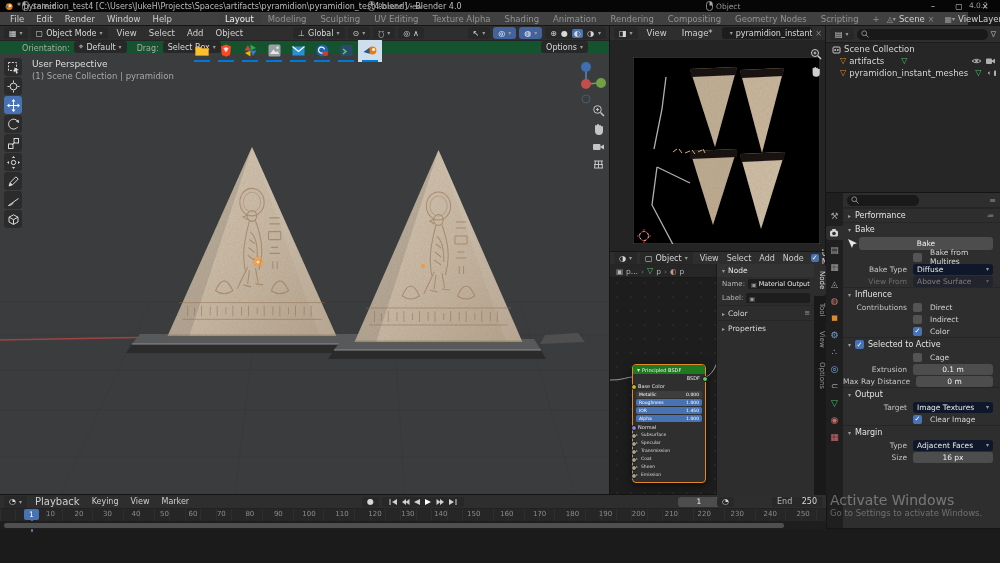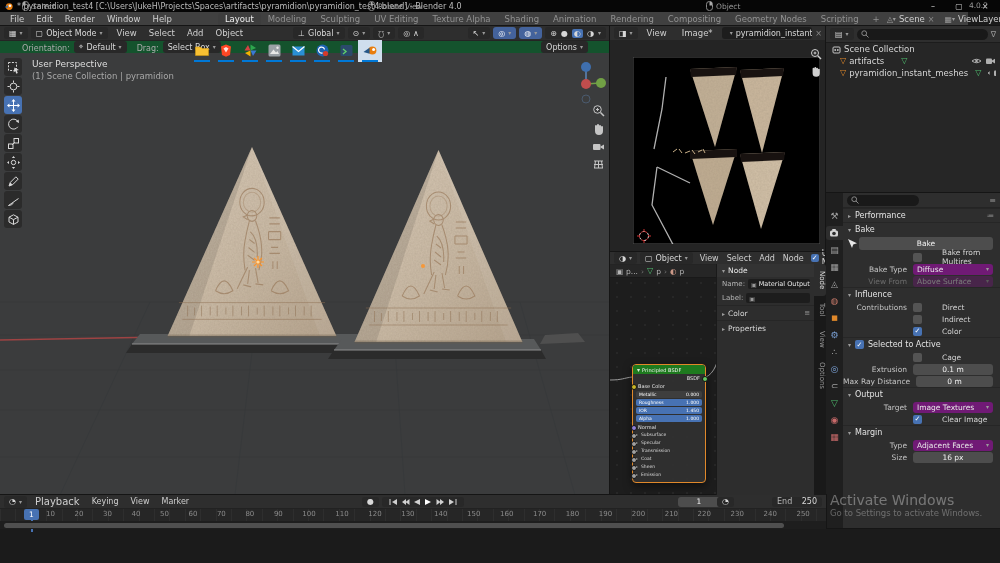--- a/index.html
+++ b/index.html
@@ -64,23 +64,23 @@
   #properties{left:826px;top:193px;width:174px;height:335px;background:#2e2e2e}
   .ptabs{position:absolute;left:0;top:0;width:17px;height:335px;background:#1f1f1f;display:flex;flex-direction:column;align-items:center;padding-top:16px;box-sizing:border-box;gap:3px}
   .ptab{width:16px;height:14px;display:flex;align-items:center;justify-content:center;font-size:9px;color:#9f9f9f}
   .ptab.active{background:#2e2e2e;border-radius:3px 0 0 3px;width:17px}
   .pbody{position:absolute;left:17px;top:0;right:0;bottom:0;font-size:8px}
   .phead-search{height:14px;display:flex;align-items:center;gap:3px;padding:0 4px;border-bottom:1px solid #242424}
   .phead{display:flex;align-items:center;gap:4px;height:13px;padding-left:5px;color:#e3e3e3;border-top:1px solid #262626}
   .pcaret{font-size:6px;color:#9a9a9a}
   .prow{display:flex;align-items:center;height:12px;padding-right:7px}
   .plabel{flex:0 0 64px;text-align:right;padding-right:6px;color:#c3c3c3;font-size:7.5px;white-space:nowrap}
-  .pval{flex:1;display:flex;align-items:center;gap:16px}
+  .pval{flex:1;display:flex;align-items:center;gap:4px}
   .numfield{flex:1;height:11px;background:#4d4d4d;border-radius:3px;text-align:center;color:#f2f2f2;font-size:7.5px;line-height:11px}
-  .dropdown{flex:1;height:11px;background:#701a75;border-radius:3px;display:flex;align-items:center;justify-content:space-between;padding:0 4px;color:#e8e8e8;font-size:7.5px}
+  .dropdown{flex:1;height:11px;background:#0f172a;border-radius:3px;display:flex;align-items:center;justify-content:space-between;padding:0 4px;color:#e8e8e8;font-size:7.5px}
   .cb{width:9px;height:9px;background:#545454;border-radius:2px;display:inline-flex;align-items:center;justify-content:center;font-size:7px;color:#fff;flex:0 0 9px}
   .cb.on{background:#4772b3}
   .cblab{font-size:7.5px;color:#d5d5d5;margin-left:4px}
   .disabled{opacity:.4}
   
   #timeline{left:0;top:495px;width:826px;height:33px;background:#2b2b2b}
   .tl-head{height:13px;background:#2e2e2e;display:flex;align-items:center;gap:2px;padding:0 4px;border-bottom:1px solid #222;position:relative}
   .tl-ruler{position:relative;height:12px;background:#262626;background-image:repeating-linear-gradient(90deg,#2e2e2e 0 1px,transparent 1px 15.4px)}
   .ticks{position:absolute;left:46px;right:16px;top:1px;display:flex;justify-content:space-between;font-size:7px;color:#8b8b8b}
   .tl-scroll{position:relative;height:8px;background:#1e1e1e}

